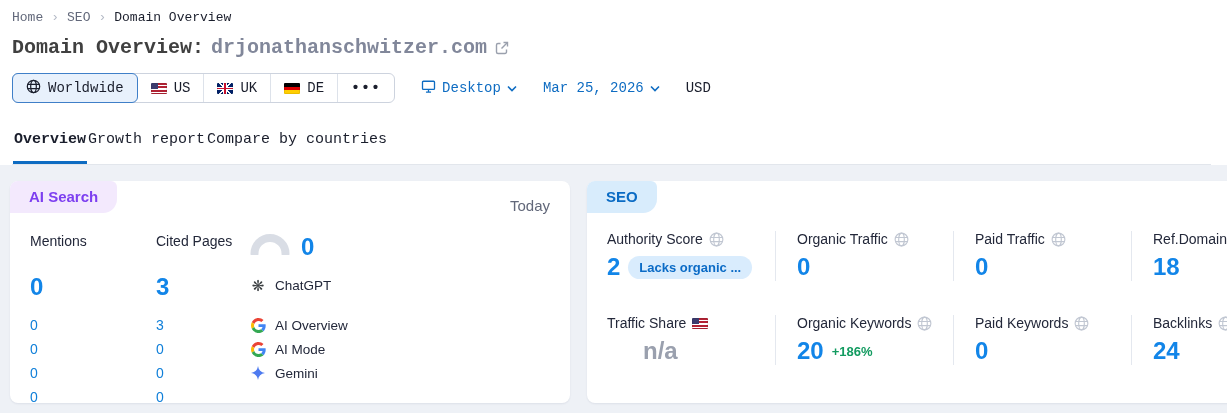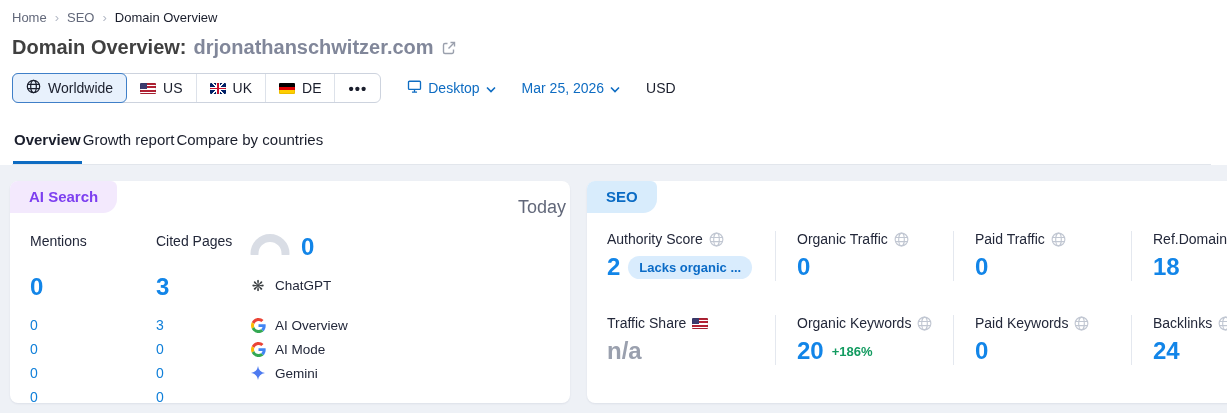--- a/index.html
+++ b/index.html
@@ -3,21 +3,21 @@
 <meta charset="utf-8">
 <style>
   * { box-sizing: border-box; margin: 0; padding: 0; }
   html,body { width:1227px; height:413px; overflow:hidden; }
   body {
     font-family: "Liberation Sans", sans-serif;
     background:#ffffff; color:#1a1e2c;
     -webkit-font-smoothing:antialiased;
   }
   
-  .page-header { background:#fff; padding:10px 16px 0 12px; }
+  .page-header { background:#fff; padding:10px 16px 0 12px;font-family:Liberation Mono, monospace; }
   .breadcrumb { display:flex; align-items:center; gap:8px; font-size:13px; color:#62687a; }
   .breadcrumb .crumb { cursor:pointer; }
   .breadcrumb .sep { color:#b4bac6; font-size:13px; }
   .breadcrumb .crumb.current { color:#1a1e2c; }
   .title-row { display:flex; align-items:center; gap:7px; margin-top:11px; }
   .title-row h1 { font-size:20px; font-weight:bold; color:#404040; display:inline; }
   .title-domain { font-size:20px; font-weight:bold; color:#81879a; }
   .ext-icon svg { display:block; }
   
   .toolbar { display:flex; align-items:center; margin-top:14px; }
@@ -65,37 +65,37 @@
     box-shadow:0 1px 2px rgba(23,43,77,.08);
   }
   .card-badge {
     position:absolute; top:0; left:0; font-size:15px; font-weight:bold;
     padding:7px 19px 8px; border-radius:8px 6px 14px 0;
   }
   .ai-card { width:560px; flex:none; }
   .ai-card .card-badge { background:#f3e9fd; color:#7d3ff0; }
   .seo-card { flex:none; width:700px; }
   .seo-card .card-badge { background:#d8ecfc; color:#0a6bc4; }
-  .period { position:absolute; top:16px; right:4px; font-size:18px; color:#62687a; }
+  .period { position:absolute; top:16px; right:20px; font-size:15px; color:#62687a; }
   
   .ai-grid { padding:52px 0 0 20px; display:grid; grid-template-columns:126px 94px 1fr; }
   .ai-head { font-size:14px; color:#23283a; padding-bottom:8px; }
   .ai-total { font-size:24px; font-weight:bold; color:#1285e8; padding-bottom:12px; cursor:pointer; }
   .ai-total-vis { display:flex; align-items:center; gap:11px; }
   .ai-row-label { display:flex; align-items:center; gap:9px; font-size:13.5px; color:#23283a; height:24px; }
   .ai-row-val { font-size:14px; color:#0f7fd9; height:24px; display:flex; align-items:center; cursor:pointer; }
   .brand-icon { width:16px; display:inline-flex; justify-content:center; flex:none; }
   .chatgpt-glyph { color:#3c4043; font-size:15px; line-height:1; }
   
   .seo-grid { padding:50px 0 0 20px; display:grid; grid-template-columns:168px 178px 178px 1fr; row-gap:34px; }
   .seo-cell { padding-right:12px; }
   .seo-cell.divided { border-left:1px solid #e4e8ef; padding-left:21px; }
   .seo-label { display:flex; align-items:center; gap:6px; font-size:14px; color:#23283a; margin-bottom:6px; white-space:nowrap; }
   .seo-value { font-size:24px; font-weight:bold; color:#1285e8; display:flex; align-items:center; gap:8px; cursor:pointer; }
-  .seo-value.muted { color:#9aa0ae; cursor:default; }
+  .seo-value.muted { color:#9aa0ae; cursor:default;margin-left:36px; }
   .delta { font-size:13px; font-weight:bold; color:#129b60; }
   .pill {
     background:#d9ecfd; color:#0b6bc6; font-size:13px; font-weight:bold;
     padding:4px 11px; border-radius:13px; white-space:nowrap; cursor:pointer;
   }
   .info-globe { display:inline-flex; cursor:pointer; }
   .info-globe svg { display:block; }
 </style>
 </head>
 <body>

